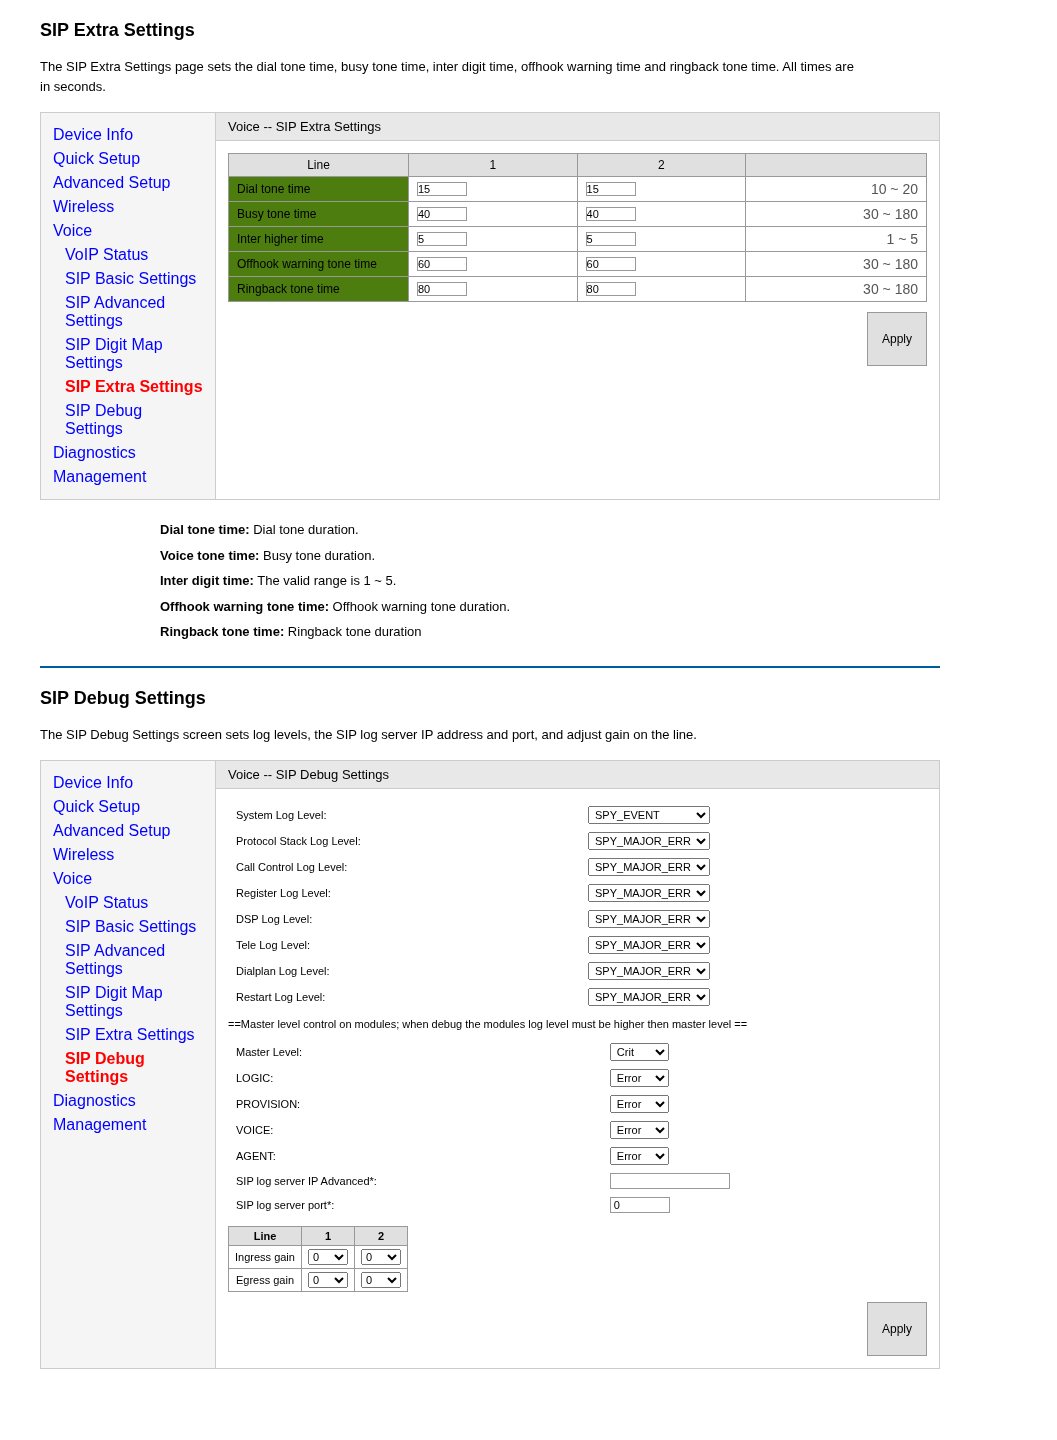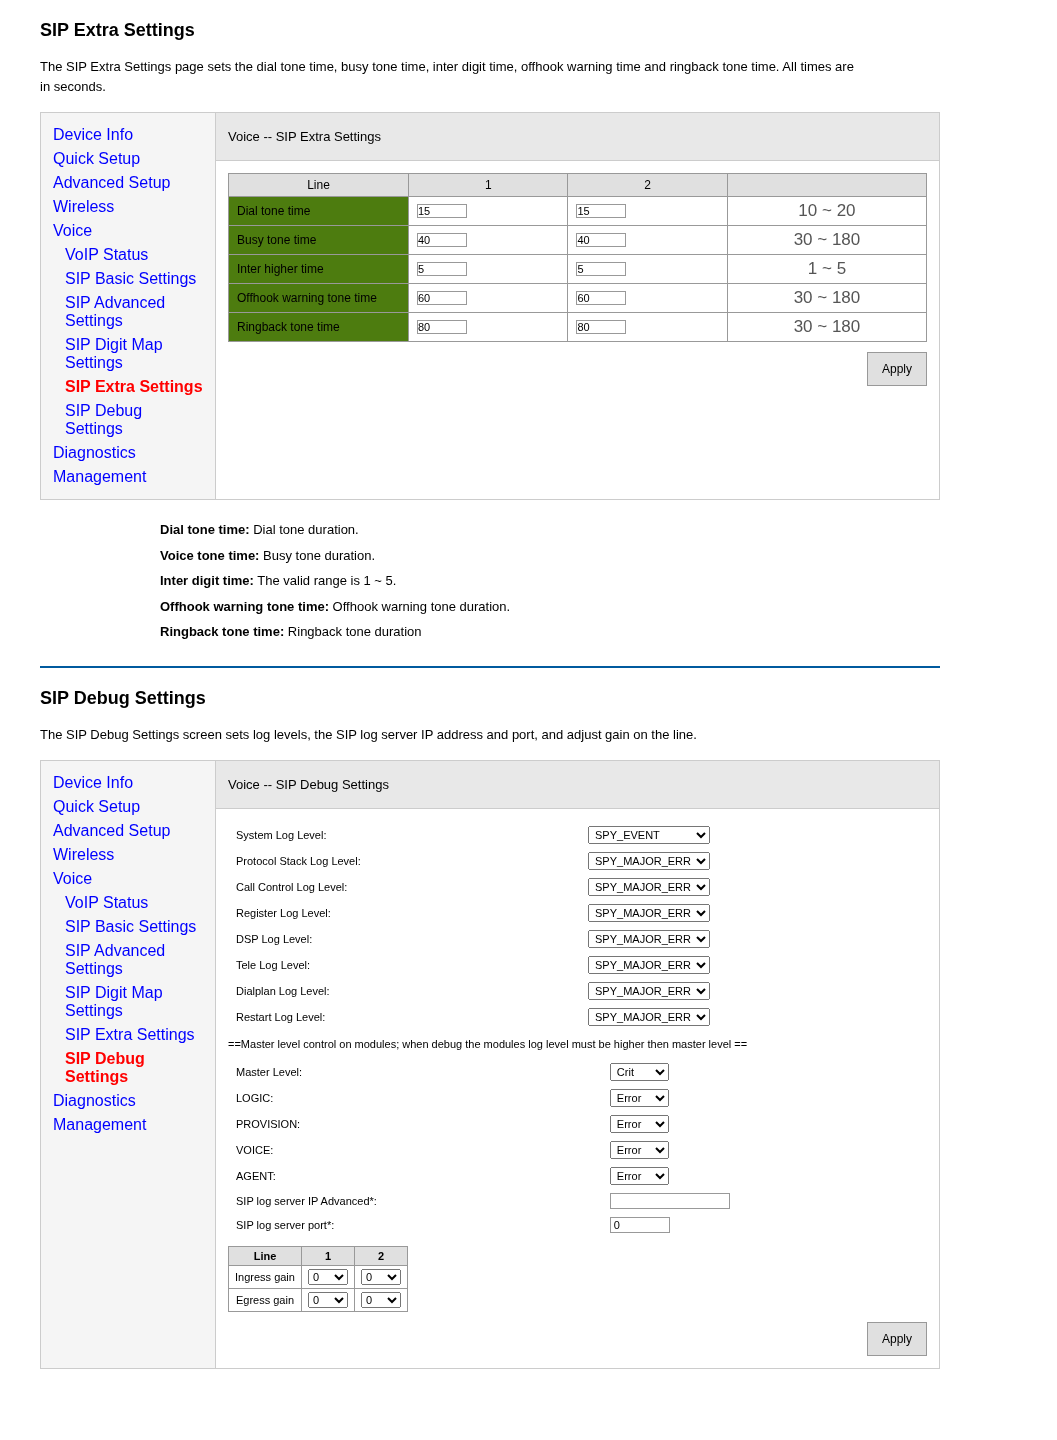--- a/index.html
+++ b/index.html
@@ -63,21 +63,21 @@
 
     .main-panel {
       flex: 1;
       padding: 0;
       background: #fff;
     }
 
     .panel-title {
       background: #e8e8e8;
       border-bottom: 1px solid #ccc;
-      padding: 16px 12px;
+      padding: 6px 12px;
       font-size: 13px;
       font-weight: normal;
       border-top-right-radius: 0;
     }
 
     .panel-body {
       padding: 12px;
     }
 
     table.settings-table {
@@ -99,33 +99,33 @@
       text-align: center;
     }
 
     table.settings-table td.label-col {
       background: #4d7c0f;
       width: 180px;
     }
 
     table.settings-table td.range-col {
       color: #555;
-      font-size: 17px;
-      text-align: center;
+      font-size: 14px;
+      text-align: right;
     }
 
     .apply-row {
       text-align: right;
       margin-top: 10px;
     }
 
     .apply-btn {
       background: #e0e0e0;
       border: 1px solid #999;
-      padding: 9px 14px;
+      padding: 19px 14px;
       font-size: 12px;
       cursor: pointer;
     }
 
     .definitions {
       margin: 16px 0 24px 120px;
       max-width: 750px;
     }
 
     .definitions p {

